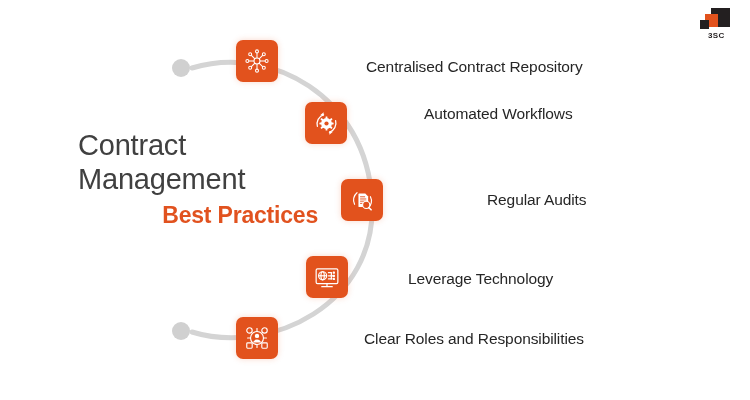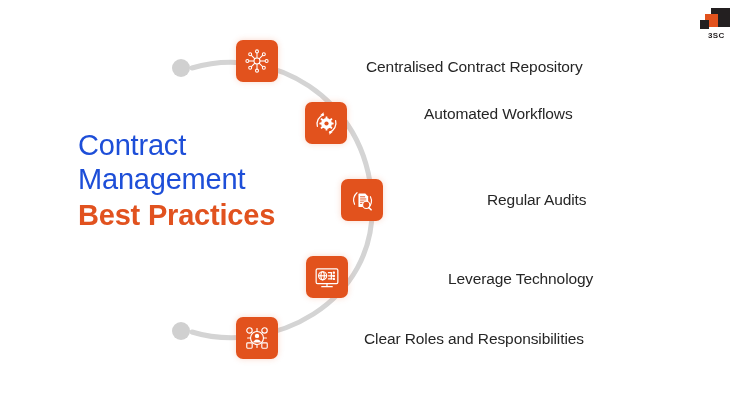--- a/index.html
+++ b/index.html
@@ -70,30 +70,31 @@
   
   .title-block {
     position: absolute;
     left: 78px;
     top: 128px;
     width: 240px;
   }
   .title-line {
     font-size: 29px;
     line-height: 34px;
-    color: #1d4ed8;
+    color: #404040;
     font-weight: 400;
     letter-spacing: -0.2px;
   }
   .title-accent {
-    font-size: 29px;
+    font-size: 23px;
     line-height: 38px;
     color: #e1521f;
     font-weight: bold;
     letter-spacing: -0.2px;
+    text-align: right;
   }
 
   
   #arc-svg {
     position: absolute;
     left: 0;
     top: 0;
     width: 750px;
     height: 400px;
   }
@@ -261,16 +262,16 @@
         <circle cx="24.6" cy="7.4" r="3.1"></circle>
         <rect x="4.3" y="21.5" width="6.2" height="6.2" rx="1"></rect>
         <rect x="21.5" y="21.5" width="6.2" height="6.2" rx="1"></rect>
       </svg>
     </span>
   </div>
 
   <div class="item-label" id="label0" style="left: 366px; top: 58px;">Centralised Contract Repository</div>
   <div class="item-label" id="label1" style="left: 424px; top: 105px;">Automated Workflows</div>
   <div class="item-label" id="label2" style="left: 487px; top: 191px;">Regular Audits</div>
-  <div class="item-label" id="label3" style="left: 448px; top: 270px;">Leverage Technology</div>
+  <div class="item-label" id="label3" style="left: 408px; top: 270px;">Leverage Technology</div>
   <div class="item-label" id="label4" style="left: 364px; top: 330px;">Clear Roles and Responsibilities</div>
 
 </div>
 
 </body></html>

